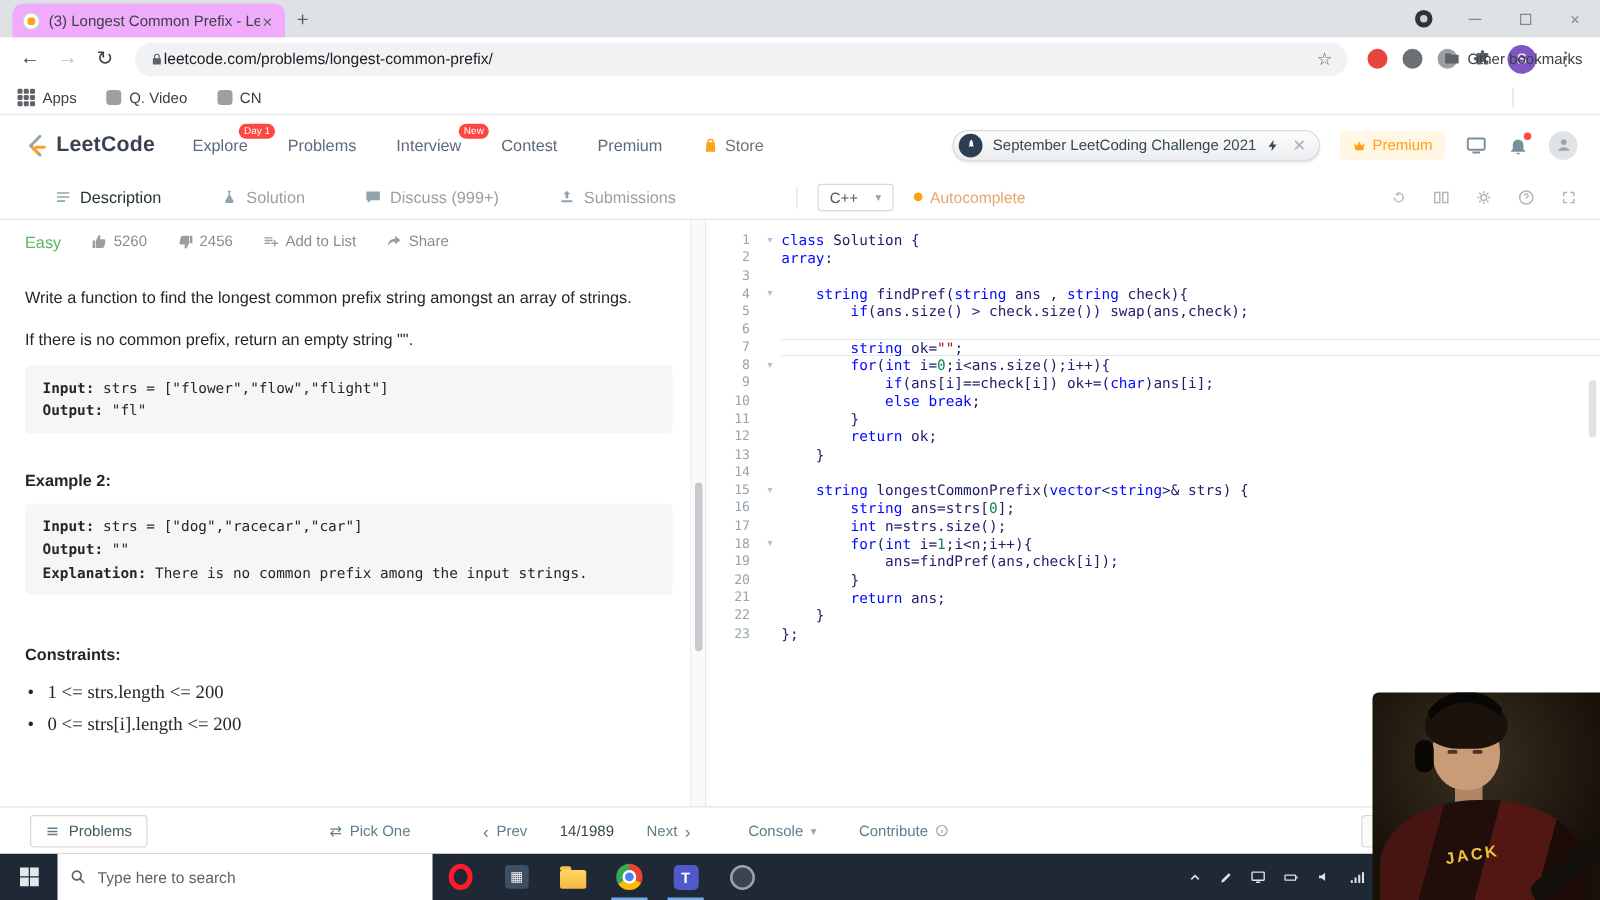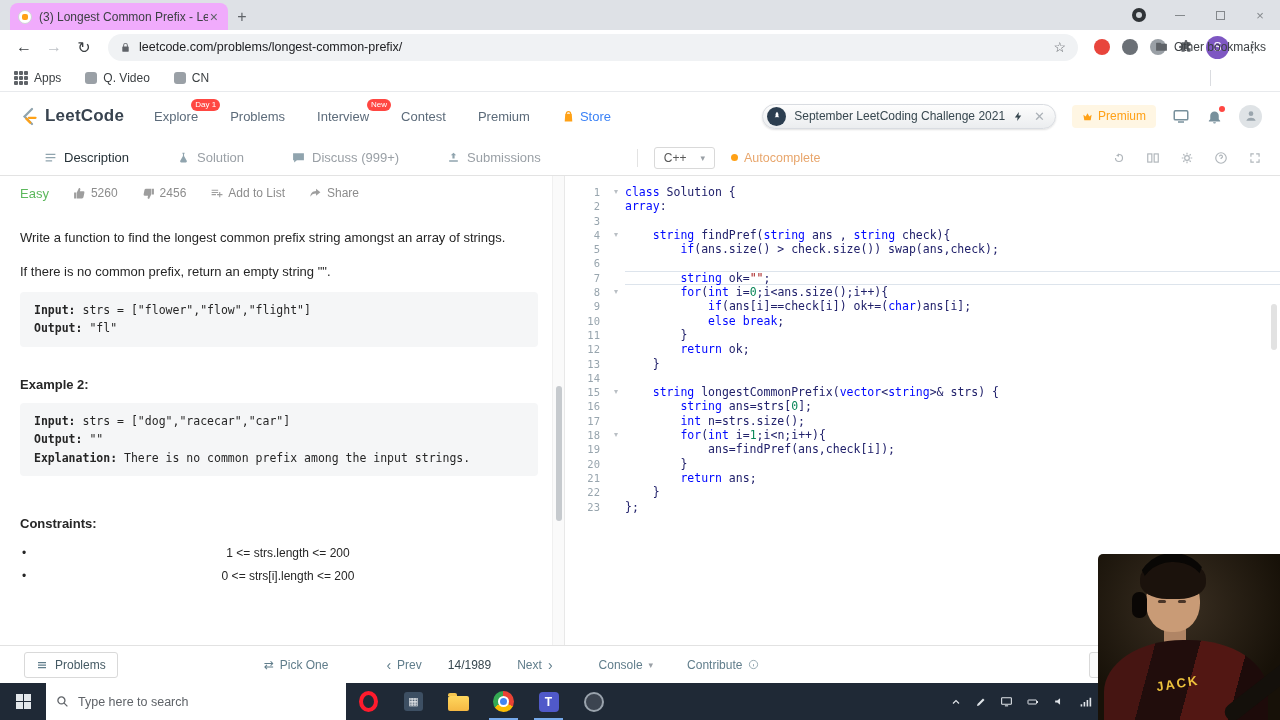--- a/index.html
+++ b/index.html
@@ -20,21 +20,21 @@
   .rec-dot{width:14px;height:14px;border-radius:50%;background:#2f3337;margin-right:14px;position:relative;}
   .rec-dot::after{content:"";position:absolute;left:4px;top:4px;width:6px;height:6px;border-radius:50%;background:#cfd3d7;}
   .winbtn{width:40px;height:30px;display:flex;align-items:center;justify-content:center;color:#84888c;font-size:13px;}
   .winbtn .maxbox{width:9px;height:9px;border:1px solid #84888c;}
   .winbtn .minbar{width:10px;height:1px;background:#84888c;}
 
   
   .addressbar{position:absolute;left:0;top:30px;width:1280px;height:34px;background:#fff;display:flex;align-items:center;padding:0 10px;gap:2px;}
   .navg{width:28px;height:28px;display:flex;align-items:center;justify-content:center;font-size:16px;color:#3c4043;}
   .navg.dis{color:#bdc1c6;}
-  .omnibox{flex:1;height:27px;margin:0 8px;background:#f0f2f4;border-radius:14px;display:flex;align-items:center;padding:0 12px;gap:8px;}
+  .omnibox{flex:1;height:27px;margin:0 8px;background:#f0f2f4;border-radius:14px;display:flex;align-items:center;padding:0 12px;gap:0;}
   .omnibox .url{flex:1;font-size:12.5px;color:#202124;white-space:nowrap;overflow:hidden;}
   .star{color:#5f6368;font-size:14px;}
   .ext-row{display:flex;align-items:center;gap:12px;padding:0 6px;}
   .ext-dot{width:16px;height:16px;border-radius:50%;}
   .ext-red{background:#e8453c;}
   .ext-dark{background:#6b7076;}
   .ext-gray{background:#9aa0a6;}
   .avatar-s{width:23px;height:23px;border-radius:50%;background:#7e57c2;color:#fff;font-size:12px;display:flex;align-items:center;justify-content:center;}
   .kebab{color:#5f6368;font-size:15px;padding:0 4px;}
 
@@ -46,21 +46,21 @@
   .bm-fav{width:12px;height:12px;border-radius:3px;background:#9aa0a6;}
   .bm-right{margin-left:auto;display:flex;align-items:center;gap:16px;color:#3c4043;flex-direction:column;}
   .bm-divider{width:1px;height:16px;background:#dadce0;}
 
   
   .lcheader{position:absolute;left:0;top:92px;width:1280px;height:48px;background:#fff;display:flex;align-items:center;padding:0 18px;}
   .lc-logo{display:flex;align-items:center;gap:6px;}
   .lc-brand{font-size:17px;color:#38434f;font-weight:bold;letter-spacing:.2px;}
   .lc-nav{display:flex;align-items:center;gap:32px;margin-left:30px;font-size:13px;color:#5c6b7a;}
   .nav-item{position:relative;white-space:nowrap;}
-  .nav-item.store{color:#3b82f6;display:flex;align-items:center;gap:5px;}
+  .nav-item.store{color:#737373;display:flex;align-items:center;gap:5px;}
   .nav-badge{position:absolute;top:-10px;right:-22px;background:#ff4742;color:#fff;font-size:8px;padding:1px 4px;border-radius:6px;line-height:1.3;}
   .hdr-right{margin-left:auto;display:flex;align-items:center;gap:16px;}
   .challenge-pill{height:25px;border-radius:13px;background:linear-gradient(#fdfdfd,#ebedef);border:1px solid #d9dce1;box-shadow:0 1px 2px rgba(0,0,0,.12);display:flex;align-items:center;gap:8px;padding:0 10px 0 4px;font-size:12px;color:#37474f;}
   .rocket-badge{width:19px;height:19px;border-radius:50%;background:#2c3e50;display:flex;align-items:center;justify-content:center;}
   .challenge-close{color:#aab0b6;font-size:13px;margin-left:2px;}
   .premium-btn{height:23px;padding:0 10px;border-radius:4px;background:#fff6e3;color:#ffa116;font-size:12px;display:flex;align-items:center;gap:5px;}
   .hdr-ic{color:#78909c;position:relative;}
   .bell-dot{position:absolute;top:-2px;right:-2px;width:6px;height:6px;border-radius:50%;background:#ff4742;}
   .hdr-avatar{width:23px;height:23px;border-radius:50%;background:#dfe3e6;display:flex;align-items:center;justify-content:center;color:#9aa5ad;}
 
@@ -84,21 +84,21 @@
   .diff-easy{color:#5cb85c;font-size:13px;margin-right:24px;}
   .stat{display:flex;align-items:center;gap:5px;margin-right:24px;white-space:nowrap;}
   .stat svg{color:#9e9e9e;}
   .desc-p{margin-top:22px;font-size:13px;color:#262626;line-height:1.5;}
   .desc-p + .desc-p{margin-top:14px;}
   .ex-title{margin-top:30px;font-size:13px;font-weight:bold;color:#262626;}
   .ex-pre{margin-top:11px;background:#f5f6f7;border-radius:4px;padding:9px 14px;font-family:"DejaVu Sans Mono",monospace;font-size:11.5px;line-height:1.6;color:#262626;}
   .ex-line strong{font-weight:bold;}
   .constraints-title{margin-top:40px;font-size:13px;font-weight:bold;color:#262626;}
   .constraints{margin-top:15px;list-style:none;}
-  .constraints li{position:relative;padding-left:18px;font-family:Liberation Sans, sans-serif;font-size:12px;color:#262626;margin-bottom:9px;text-align:center;}
+  .constraints li{position:relative;padding-left:18px;font-family:Liberation Serif, serif;font-size:15px;color:#262626;margin-bottom:9px;}
   .constraints li::before{content:"\2022";position:absolute;left:2px;color:#262626;}
   .descscroll{width:12px;height:100%;background:#fafafa;border-left:1px solid #f0f0f0;position:relative;}
   .descscroll .thumb{position:absolute;left:3px;top:210px;width:6px;height:135px;background:#c6cace;border-radius:3px;}
 
   
   .editor{flex:1;height:100%;background:#fff;border-left:1px solid #e8e8e8;padding-top:9px;overflow:hidden;position:relative;}
   .code-row{display:flex;height:14.3px;line-height:14.3px;font-family:"DejaVu Sans Mono",monospace;font-size:11.5px;white-space:pre;}
   .gut-num{width:42px;text-align:right;color:#98a5ae;font-size:10.5px;padding-right:7px;flex:none;}
   .gut-fold{width:18px;color:#b9bfc4;font-size:8px;text-align:center;font-family:"Liberation Sans",sans-serif;flex:none;}
   .code-text{flex:1;color:#21216b;}

